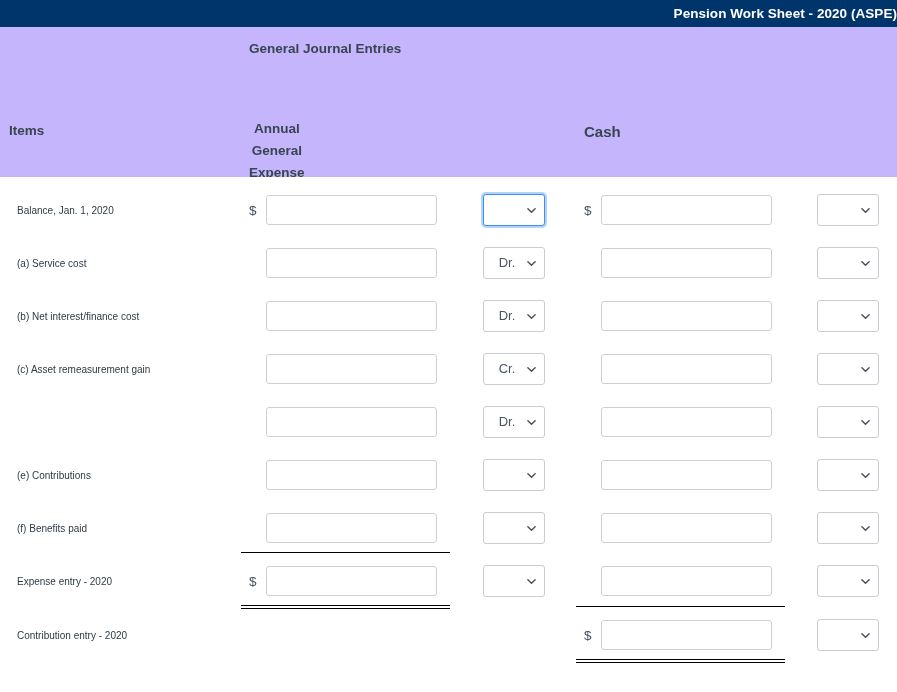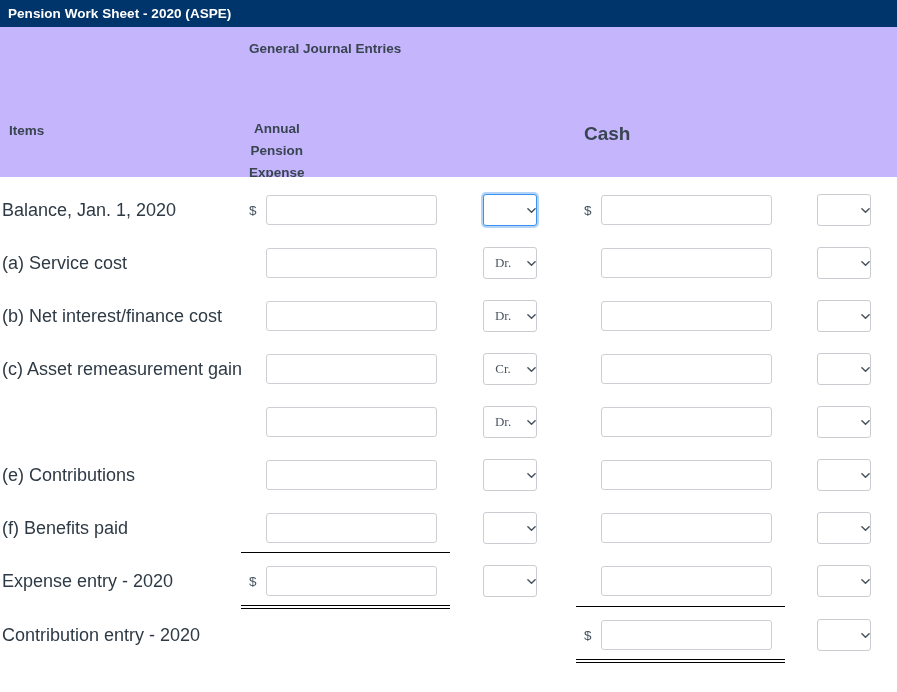--- a/index.html
+++ b/index.html
@@ -17,20 +17,21 @@
     position: relative;
   }
 
   
   .titlebar {
     height: 27px;
     background: #00356b;
     display: flex;
     align-items: center;
     padding: 0 0 0 8px;
+    justify-content: flex-end;
   }
   .titlebar-text {
     color: #ffffff;
     font-size: 13.5px;
     font-weight: bold;
     letter-spacing: 0.05px;
     line-height: 1;
   }
 
   
@@ -57,21 +58,21 @@
     font-weight: bold;
     color: #384450;
     line-height: 22px;
     white-space: nowrap;
     margin-top: 39px;
   }
   .headband .cash {
     position: absolute;
     left: 584px;
     top: 96px;
-    font-size: 19px;
+    font-size: 15px;
     font-weight: bold;
     color: #384450;
     white-space: nowrap;
   }
   .headband .items {
     position: absolute;
     left: 9px;
     top: 96px;
     font-size: 13.5px;
     font-weight: bold;
@@ -88,24 +89,24 @@
 
   .row {
     position: absolute;
     left: 0;
     width: 897px;
     height: 53px;
   }
 
   .rowlabel {
     position: absolute;
-    left: 2px;
+    left: 17px;
     top: 50%;
     transform: translateY(-50%);
-    font-size: 18px;
+    font-size: 10px;
     color: #2e3a45;
     white-space: nowrap;
   }
 
   
   .dollar {
     position: absolute;
     top: 50%;
     transform: translateY(-50%);
     font-size: 13.5px;
@@ -130,26 +131,26 @@
     outline: none;
   }
   input.cell.exp  { left: 266px; width: 171px; }
   input.cell.cash { left: 601px; width: 171px; }
 
   
   select.drcr {
     position: absolute;
     top: 50%;
     transform: translateY(-50%);
-    width: 54px;
+    width: 62px;
     height: 32px;
     border: 1px solid #c9cdd1;
     border-radius: 3px;
     background: #ffffff;
-    font-family: Liberation Serif, serif;
+    font-family: Liberation Sans, sans-serif;
     font-size: 13px;
     color: #4a5560;
     padding: 0 20px 0 6px;
     text-align: center;
     text-align-last: center;
     outline: none;
     -webkit-appearance: none;
     -moz-appearance: none;
     appearance: none;
   }
@@ -209,21 +210,21 @@
 <body>
 
 <div class="titlebar">
   <span class="titlebar-text">Pension Work Sheet - 2020 (ASPE)</span>
 </div>
 
 <div class="headband">
   <div class="gje">General Journal Entries</div>
   <div class="ape">
     <div>Annual</div>
-    <div>Pension</div>
+    <div>General</div>
     <div>Expense</div>
   </div>
   <div class="cash">Cash</div>
   <div class="items">Items</div>
 </div>
 
 <div class="sheet" id="sheet">
     <div class="row" style="top: 6px;">
       <div class="rowlabel">Balance, Jan. 1, 2020</div>
       <span class="dollar exp">$</span>

